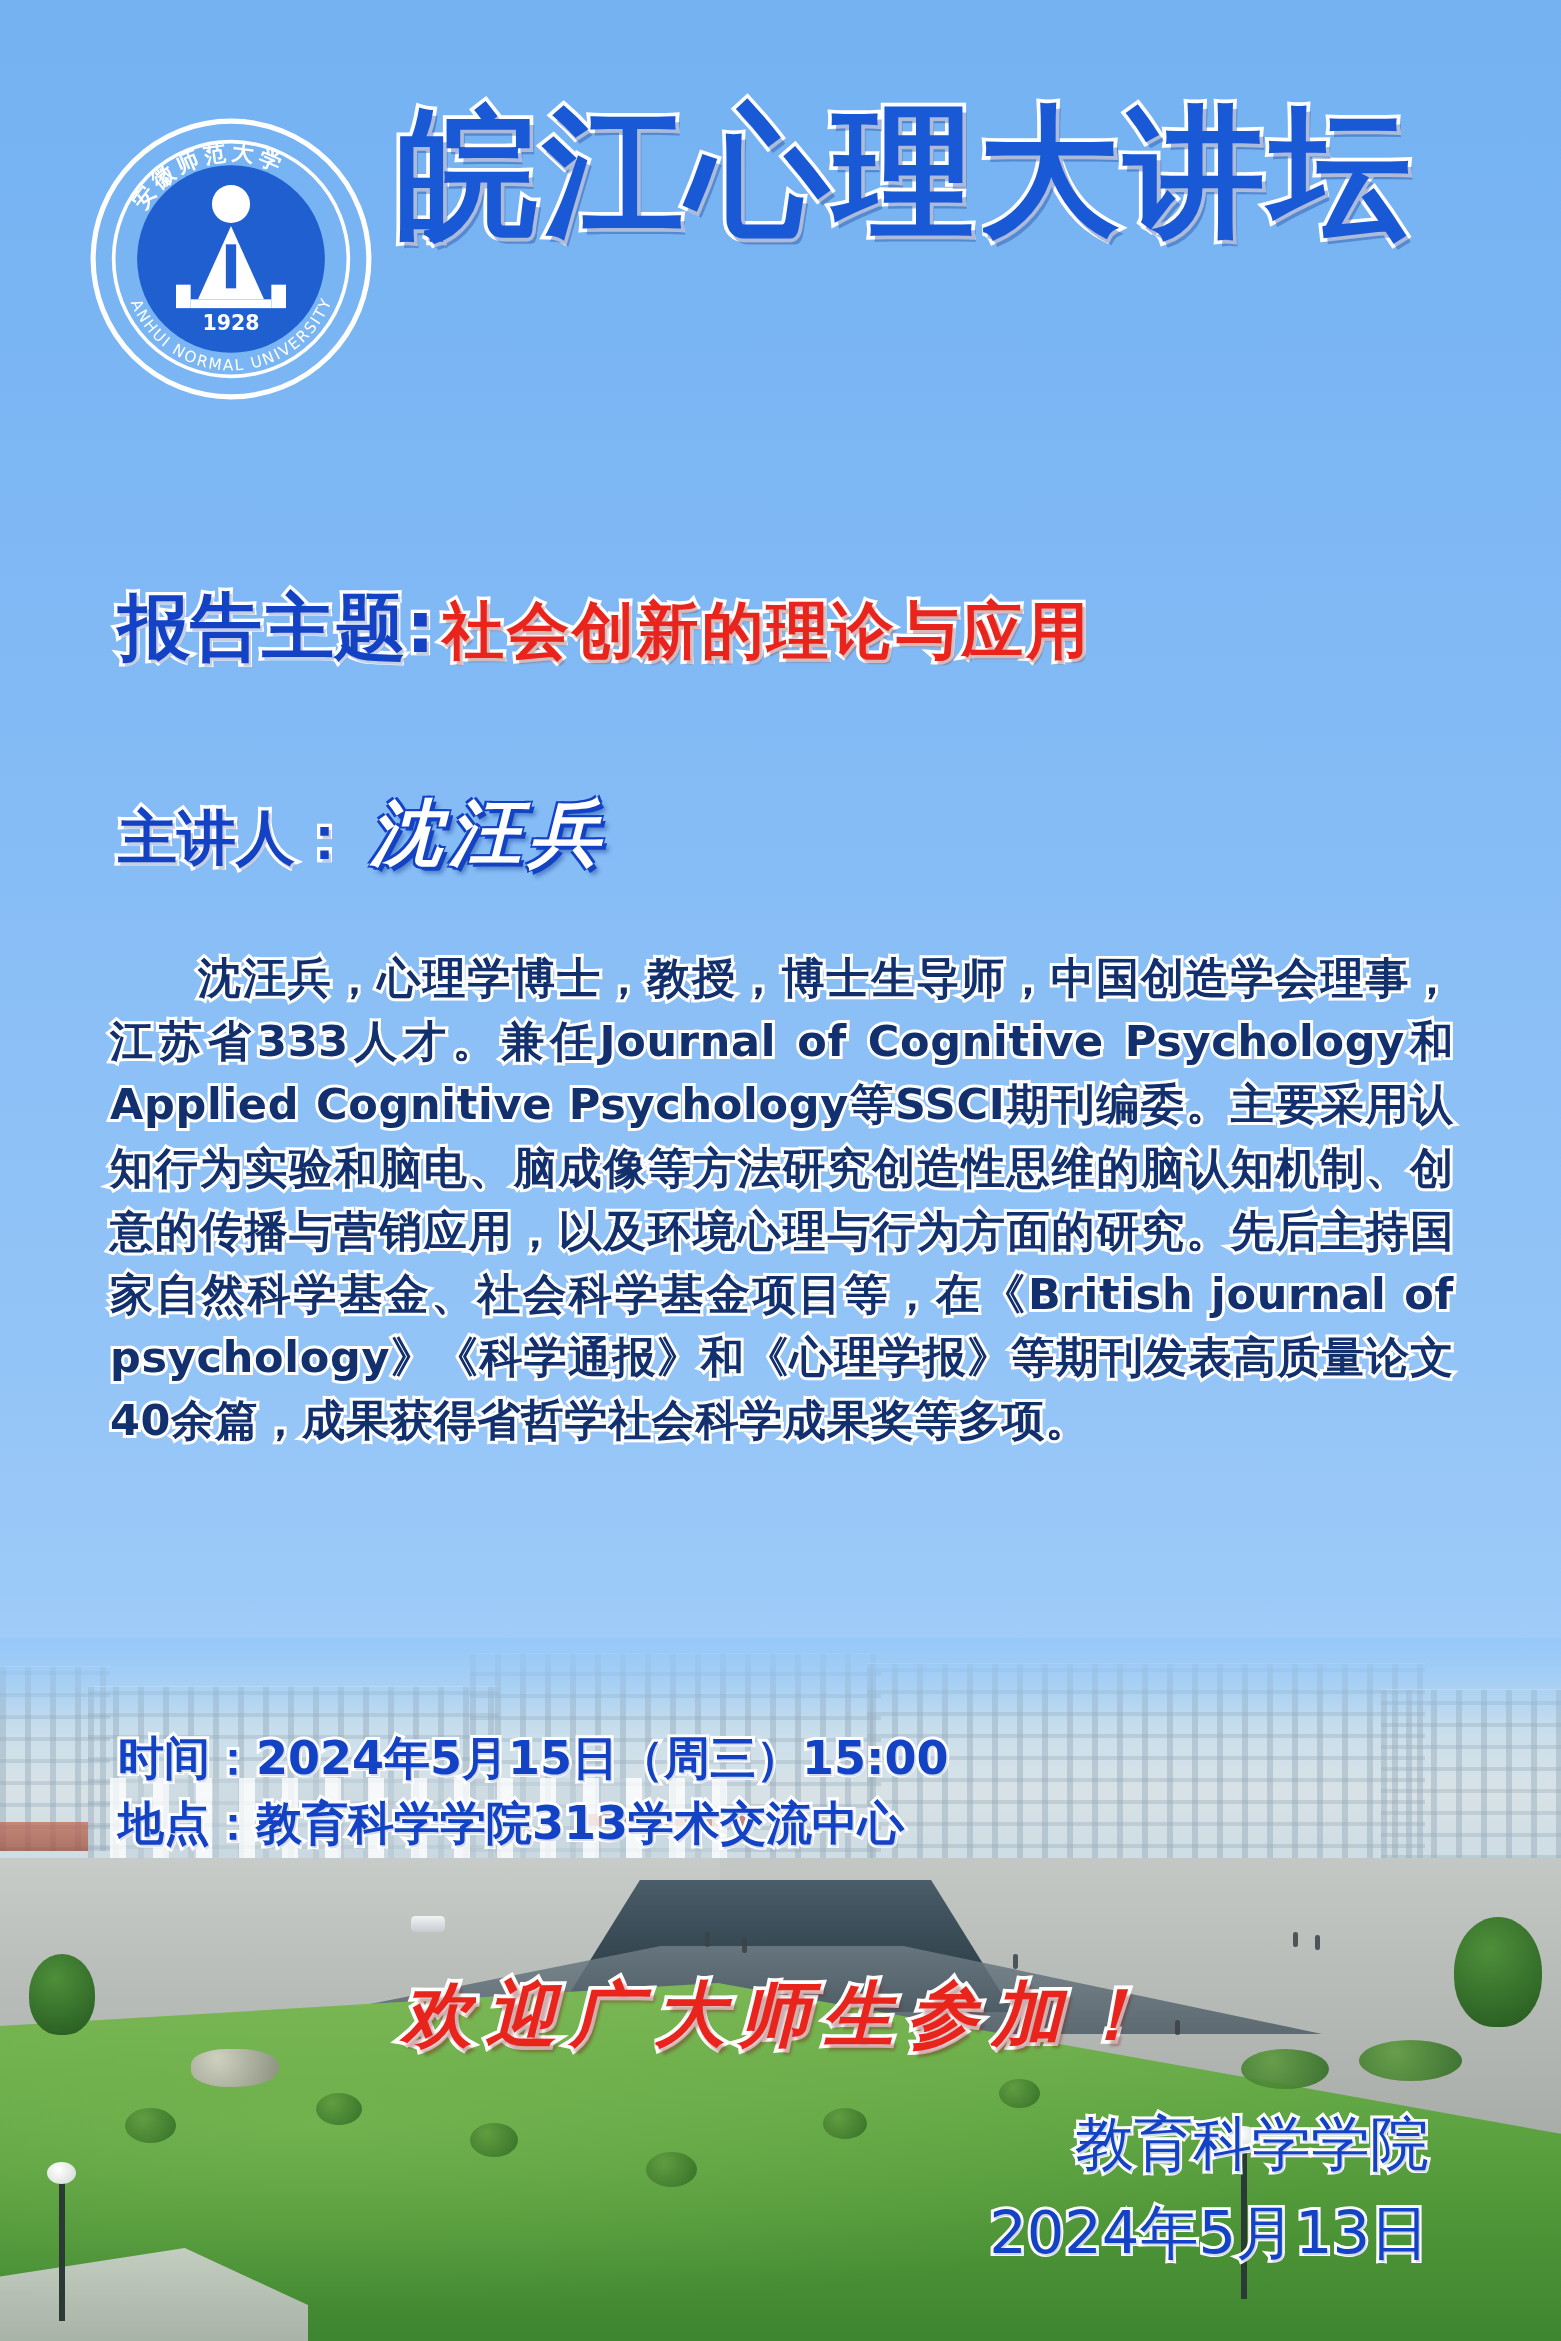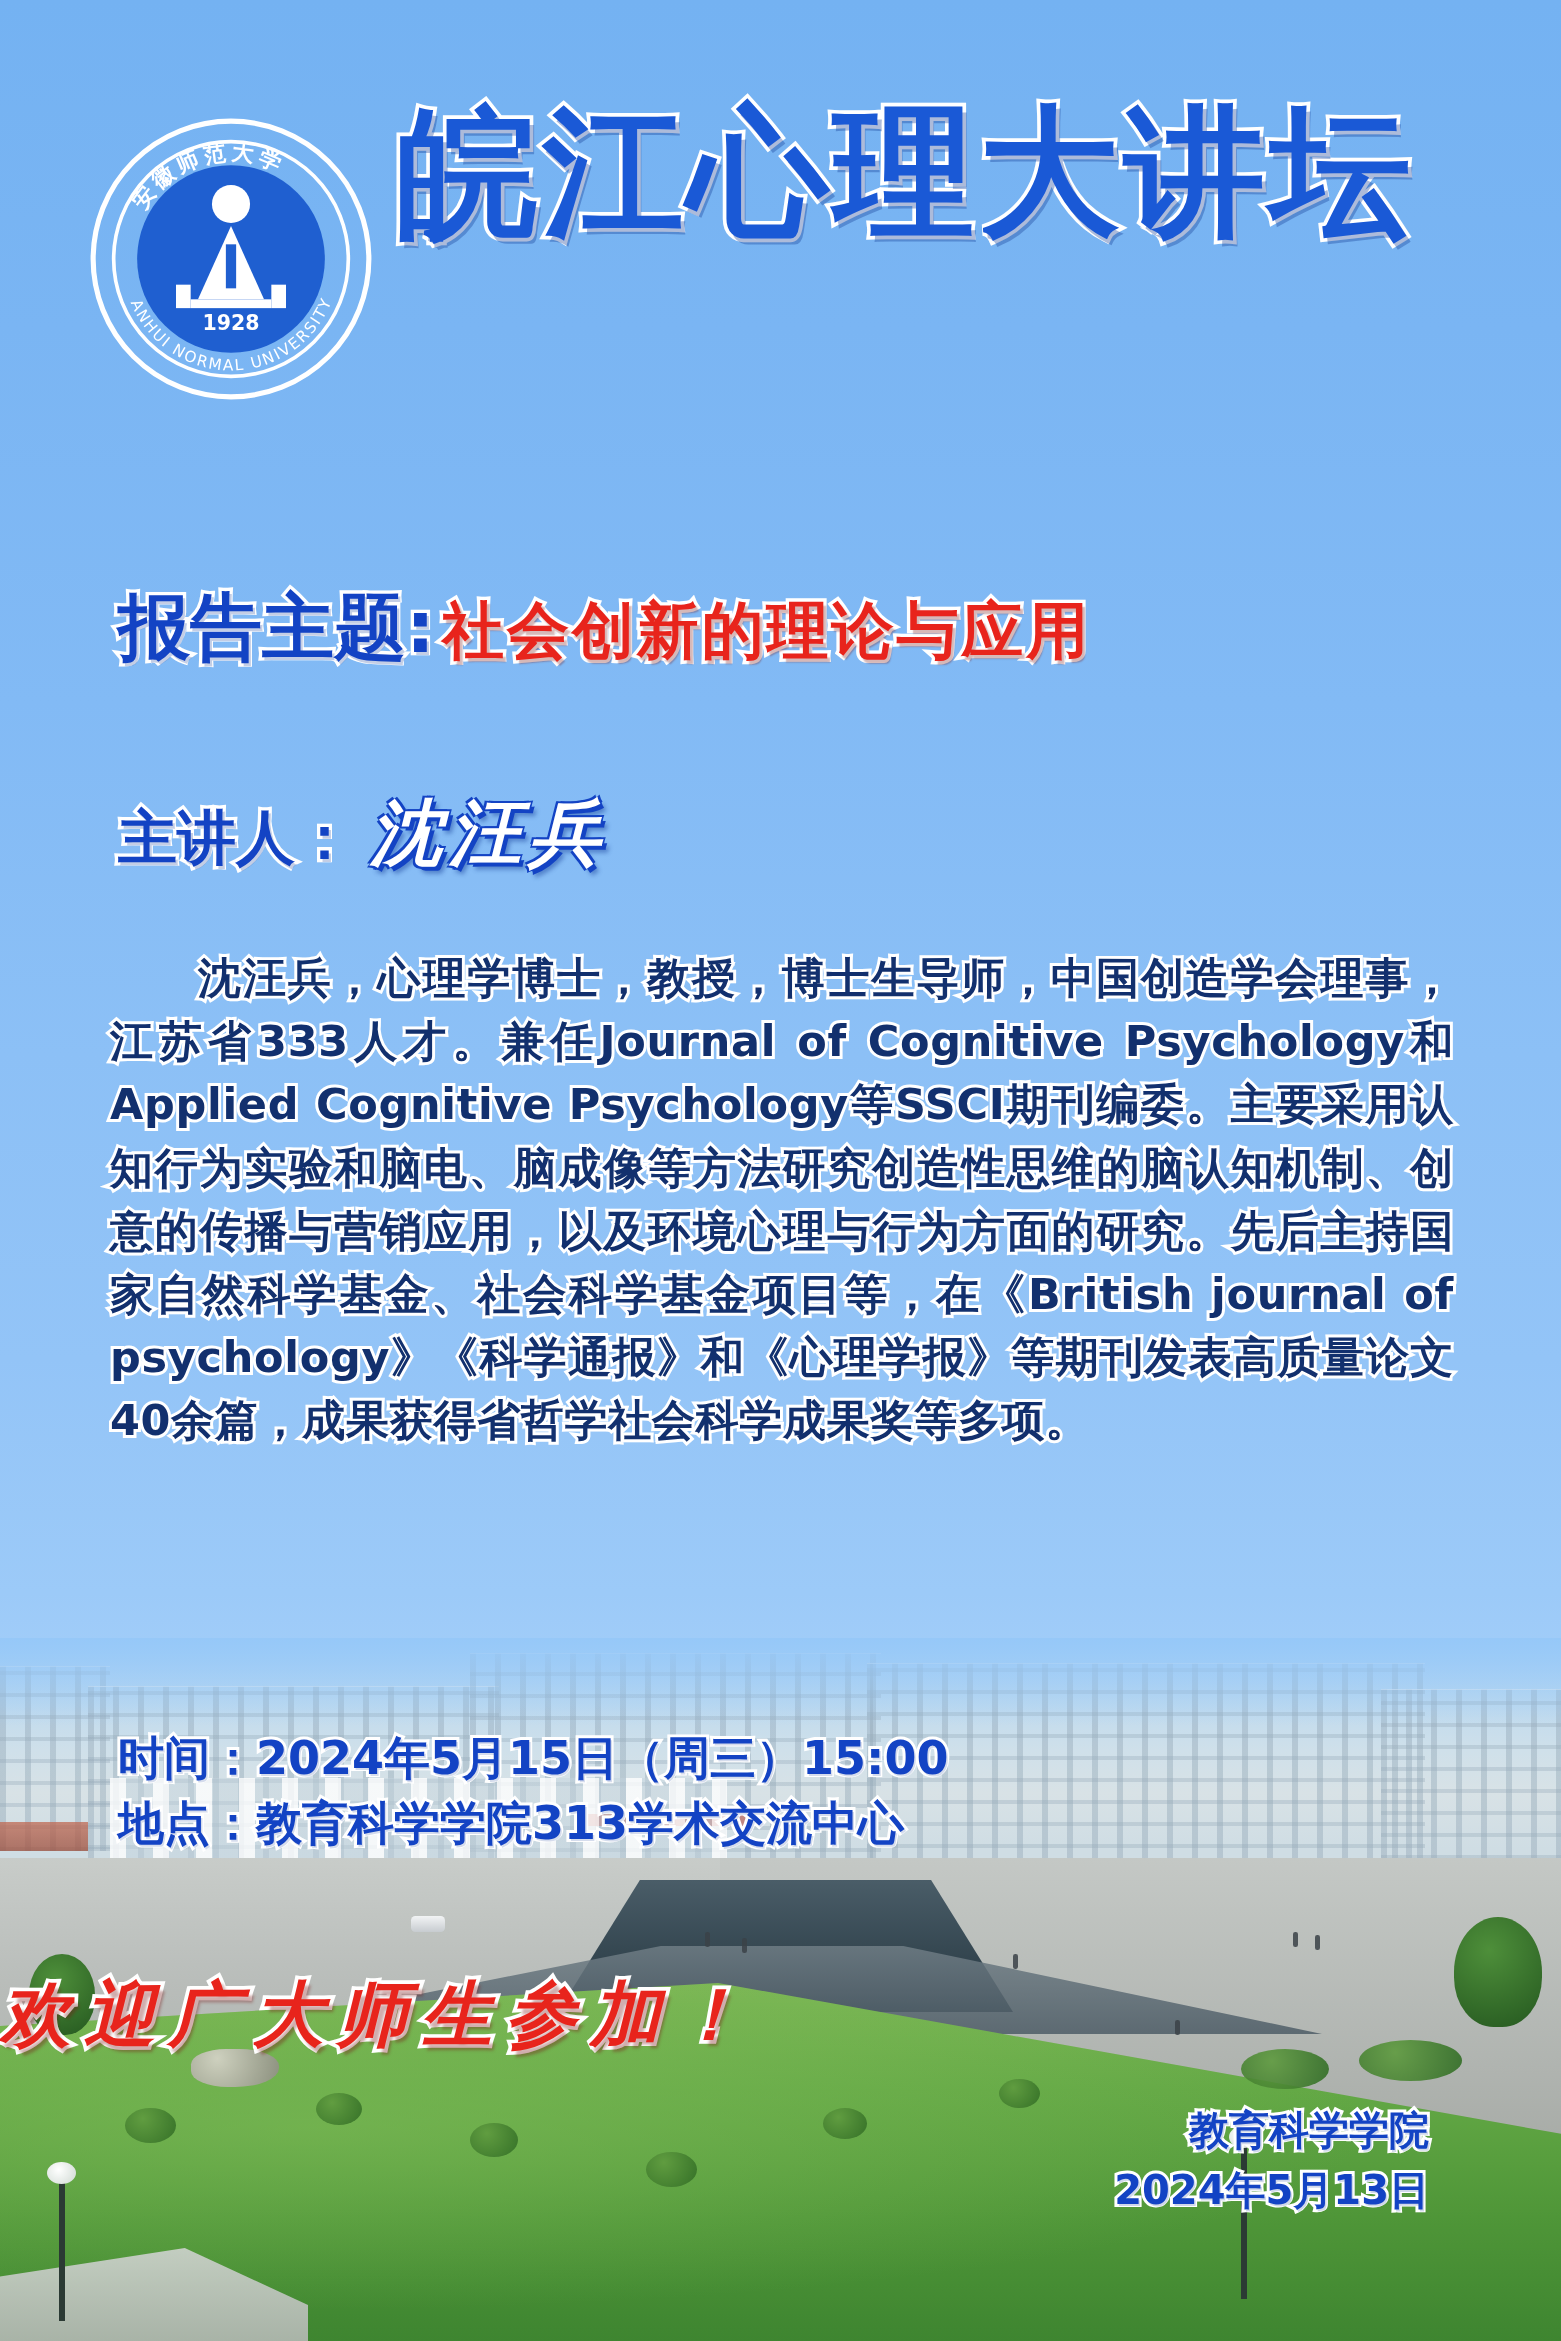--- a/index.html
+++ b/index.html
@@ -314,40 +314,41 @@
     -webkit-text-stroke: 5.9px #ffffff;
     paint-order: stroke fill;
     text-shadow: 1.5px 2.2px 0 rgba(20,60,150,.18);
   }
 
   
   .welcome {
     position: absolute;
     left: 0; right: 0;
     top: 1968px;
+    text-align: center;
     font-family: "DejaVu Serif", "Liberation Serif", serif;
     font-style: italic;
     font-weight: bold;
     font-size: 71px;
     letter-spacing: 13.2px;
     color: #e8241c;
     -webkit-text-stroke: 7.3px #ffffff;
     paint-order: stroke fill;
     text-shadow: 4.4px 5.9px 2.9px rgba(120,20,20,.35);
   }
 
   
   .signature {
     position: absolute;
     right: 132px;
     top: 2100px;
     text-align: right;
     font-family: "DejaVu Sans", "Liberation Sans", sans-serif;
-    font-weight: bold;
-    font-size: 40px;
+    font-weight: normal;
+    font-size: 59px;
     line-height: 1.5;
     color: #1343c4;
     -webkit-text-stroke: 5.9px #ffffff;
     paint-order: stroke fill;
     text-shadow: 1.5px 2.2px 0 rgba(20,60,150,.2);
   }
 </style>
 </head>
 <body>
 

